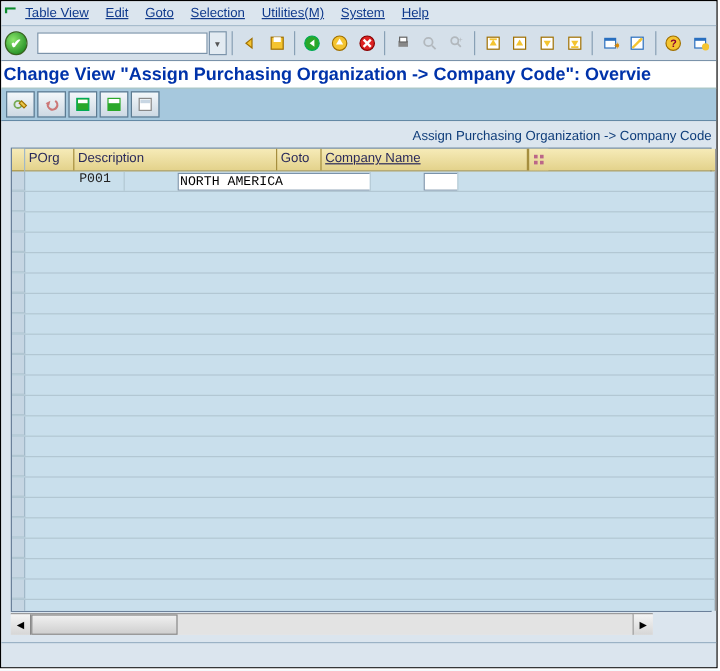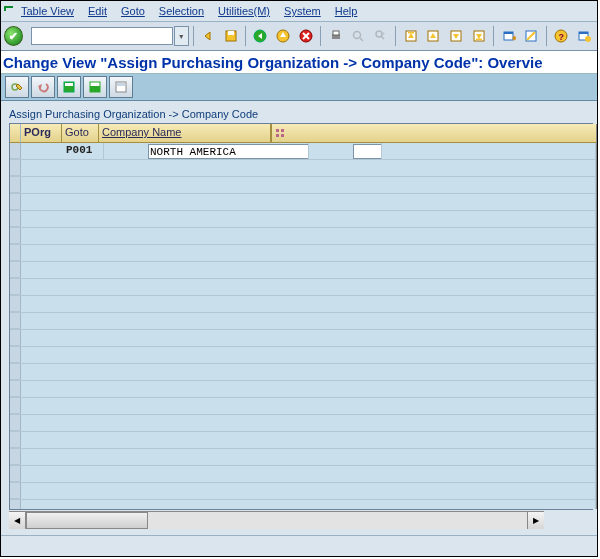--- a/index.html
+++ b/index.html
@@ -130,20 +130,21 @@
     background:#dbe5ee;
     position:relative;
     overflow:hidden;
   }
   .panel-wrap {
     padding: 4px 4px 0 8px;
   }
   .panel-title {
     color:#0f3d7a;
     padding: 3px 0;
+    text-align: right;
   }
   .grid {
     border:1px solid #6b809a;
     height: 385px;
     position: relative;
     background: #c9dfec;
     display:flex;
   }
   .grid-left {
     flex:1;
@@ -157,21 +158,21 @@
     height:18px;
   }
   .hdr-cell {
     border-right:1px solid #a58e3e;
     padding: 2px 3px;
     color:#2a2a5a;
     font-size:11px;
     overflow:hidden;
     white-space:nowrap;
   }
-  .w-porg { width:34px;font-weight:bold; }
+  .w-porg { width:34px; }
   .w-desc { width:162px; }
   .w-cocd { width:30px; }
   .w-coname { width:165px;text-decoration:underline; }
   .w-status { flex:1; }
   .config-cell {
     width:16px;
     background: linear-gradient(#f6ebb8, #e3d28b);
     border-left:1px solid #a58e3e;
     display:flex;align-items:center;justify-content:center;
   }
@@ -448,20 +449,21 @@
   <div class="body-area">
     <div class="panel-wrap">
       <div class="panel-title">Assign Purchasing  Organization -&gt; Company Code</div>
 
       <div class="grid">
 
         <div class="grid-left">
           <div class="hdr-row">
             <div class="row-handle" style="height:18px;border-bottom:1px solid #a58e3e;background:linear-gradient(#f6ebb8,#e3d28b)"></div>
             <div class="hdr-cell w-porg">POrg</div>
+            <div class="hdr-cell w-desc">Description</div>
             <div class="hdr-cell w-cocd">Goto</div>
             <div class="hdr-cell w-coname">Company Name</div>
             <div class="config-cell">
               <svg width="10" height="10">
                   <rect x="1" y="1" width="3" height="3" fill="#b68"></rect>
                   <rect x="6" y="1" width="3" height="3" fill="#b68"></rect>
                   <rect x="1" y="6" width="3" height="3" fill="#b68"></rect>
                   <rect x="6" y="6" width="3" height="3" fill="#b68"></rect>
                 </svg>
             </div>

